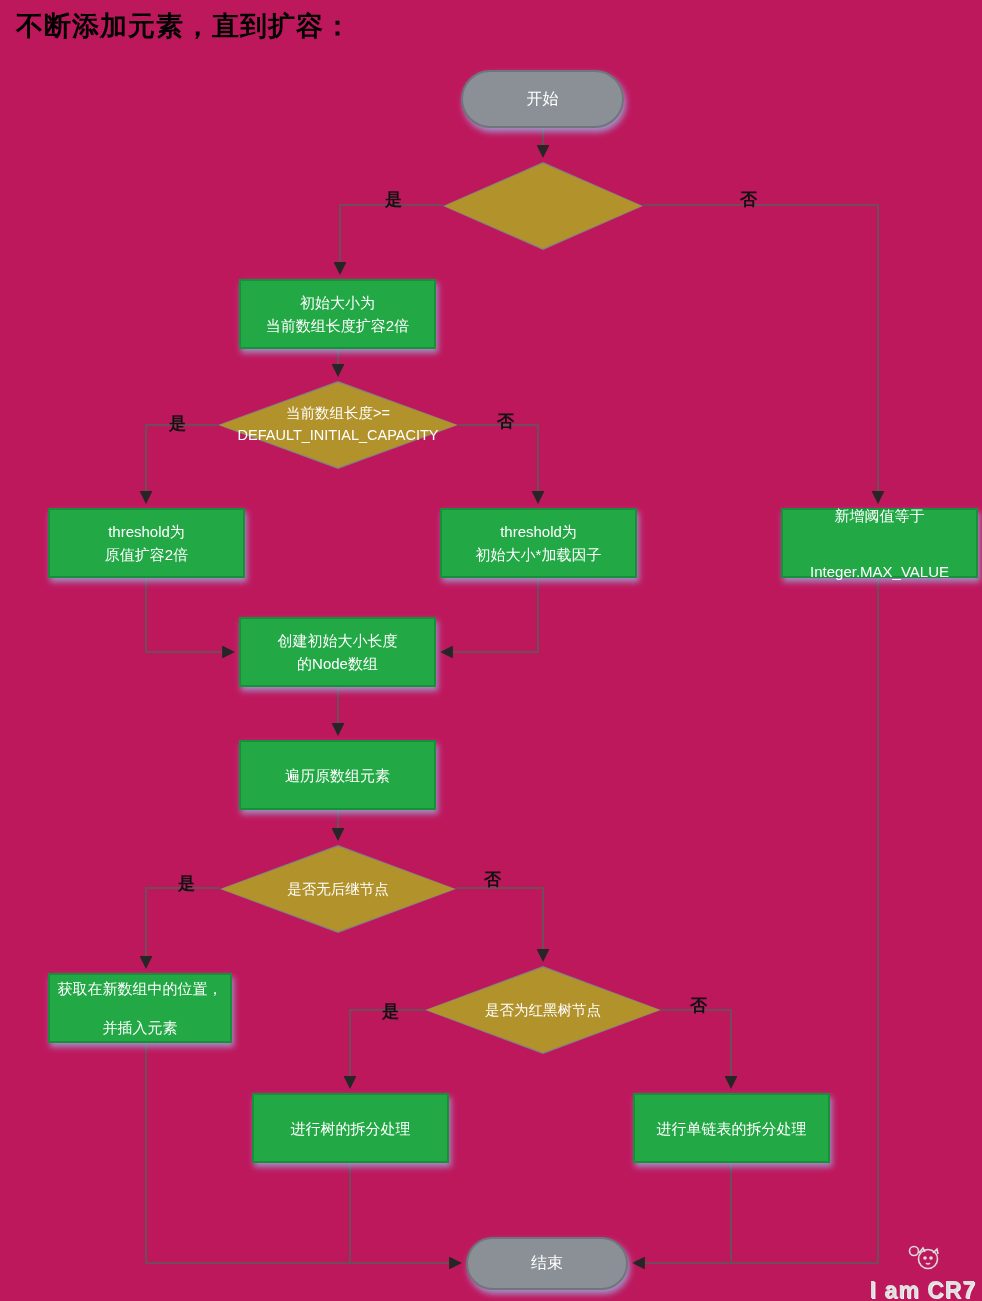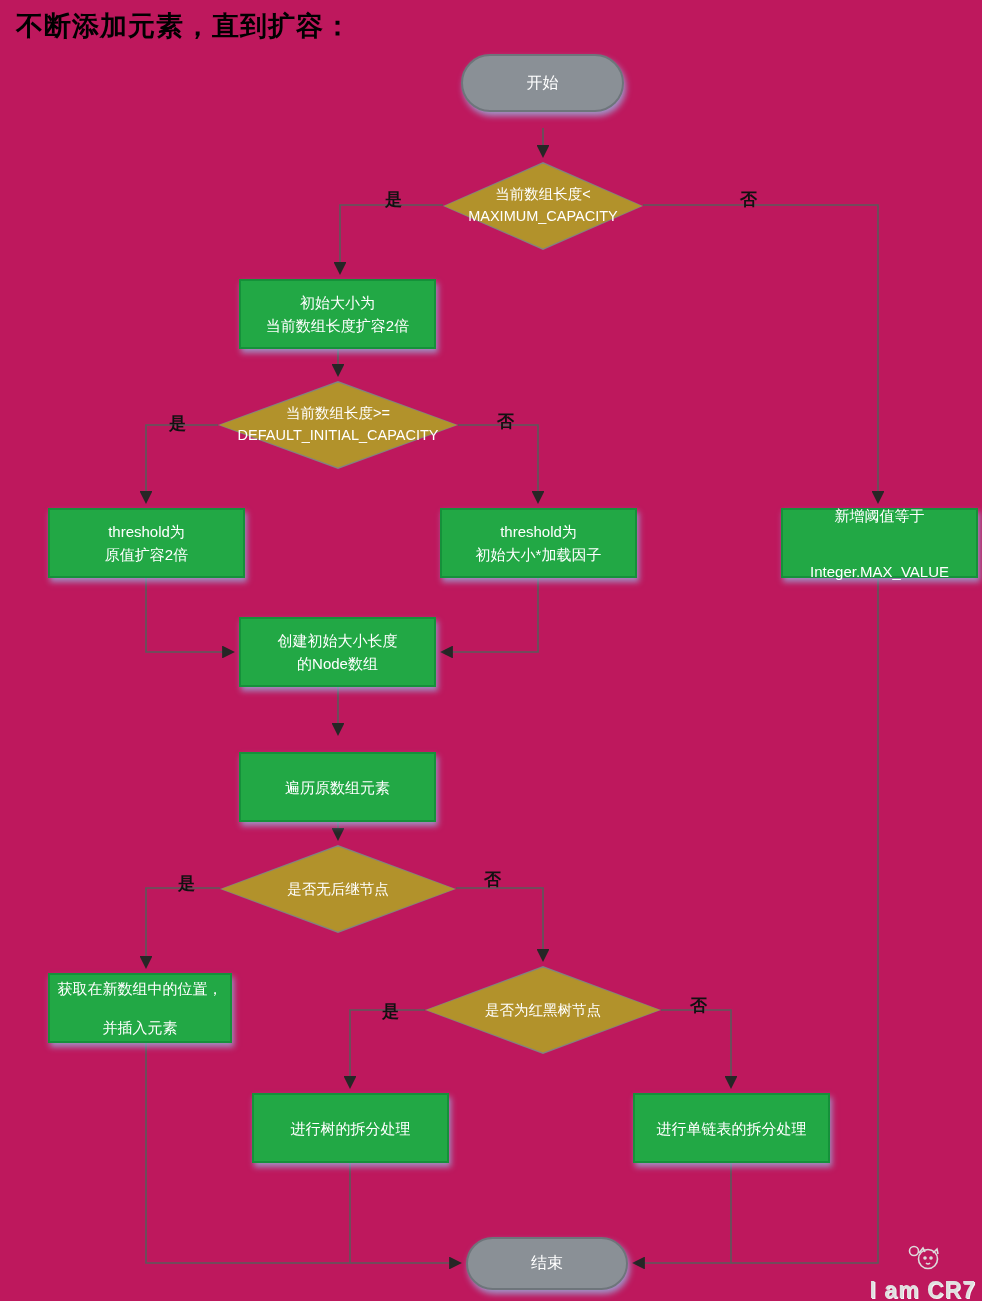--- a/index.html
+++ b/index.html
@@ -54,35 +54,31 @@
       <path d="M456,888 H543 V960" marker-end="url(#arr)"></path>
       <path d="M425,1010 H350 V1087" marker-end="url(#arr)"></path>
       <path d="M661,1010 H731 V1087" marker-end="url(#arr)"></path>
       <path d="M350,1163 V1263"></path>
       <path d="M146,1043 V1263 H460" marker-end="url(#arr)"></path>
       <path d="M731,1163 V1263"></path>
       <path d="M878,578 V1263 H634" marker-end="url(#arr)"></path>
     </g>
   </svg>
 
-  <div class="node terminal" style="left:461px;top:54px;width:163px;height:58px;">
+  <div class="node terminal" style="left:461px;top:70px;width:163px;height:58px;">
     <span>开始</span>
   </div>
 
   <div class="node terminal" style="left:466px;top:1237px;width:162px;height:53px;">
     <span>结束</span>
   </div>
 
   <div class="dshape" style="left:443px;top:162px;width:200px;height:88px;">
     <div class="d-outer"></div>
     <div class="d-inner"></div>
-  </div>
-  <div class="d-label" style="left:413px;top:183px;width:260px;">
-    <span>当前数组长度&lt;</span>
-    <span>MAXIMUM_CAPACITY</span>
   </div>
 
   <div class="dshape" style="left:218px;top:381px;width:240px;height:88px;">
     <div class="d-outer"></div>
     <div class="d-inner"></div>
   </div>
   <div class="d-label" style="left:198px;top:402px;width:280px;">
     <span>当前数组长度&gt;=</span>
     <span>DEFAULT_INITIAL_CAPACITY</span>
   </div>
@@ -121,21 +117,21 @@
   <div class="node process" style="left:781px;top:508px;width:197px;height:70px;gap:33px;">
     <span>新增阈值等于</span>
     <span>Integer.MAX_VALUE</span>
   </div>
 
   <div class="node process" style="left:239px;top:617px;width:197px;height:70px;">
     <span>创建初始大小长度</span>
     <span>的Node数组</span>
   </div>
 
-  <div class="node process" style="left:239px;top:740px;width:197px;height:70px;margin-top:12px;">
+  <div class="node process" style="left:239px;top:740px;width:197px;height:70px;">
     <span>遍历原数组元素</span>
   </div>
 
   <div class="node process" style="left:48px;top:973px;width:184px;height:70px;gap:16px;">
     <span>获取在新数组中的位置，</span>
     <span>并插入元素</span>
   </div>
 
   <div class="node process" style="left:633px;top:1093px;width:197px;height:70px;">
     <span>进行单链表的拆分处理</span>

